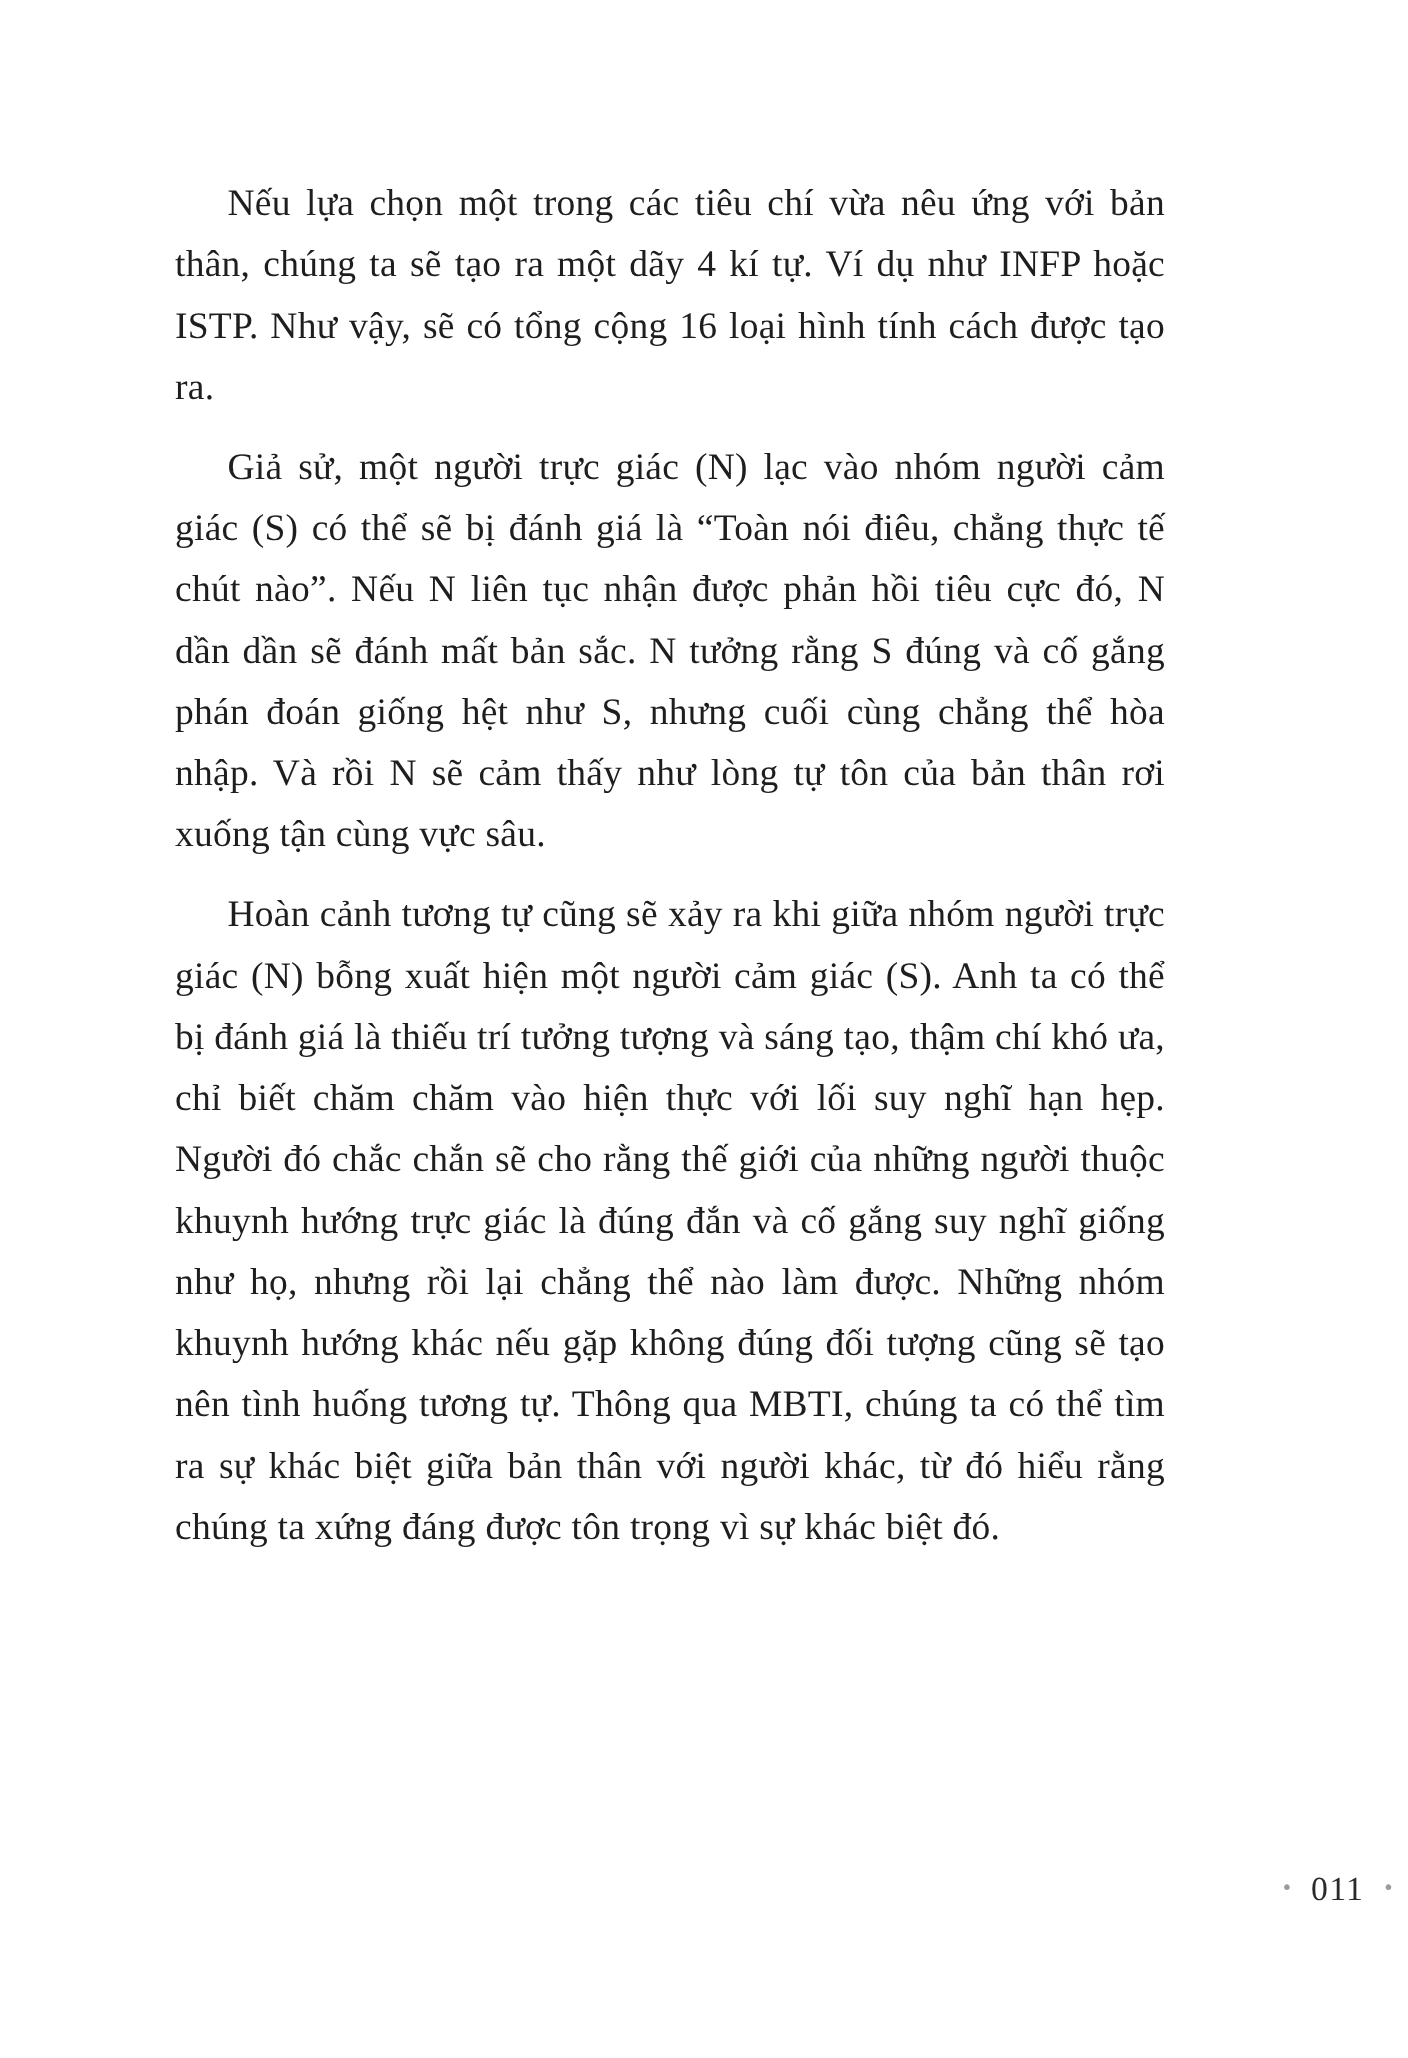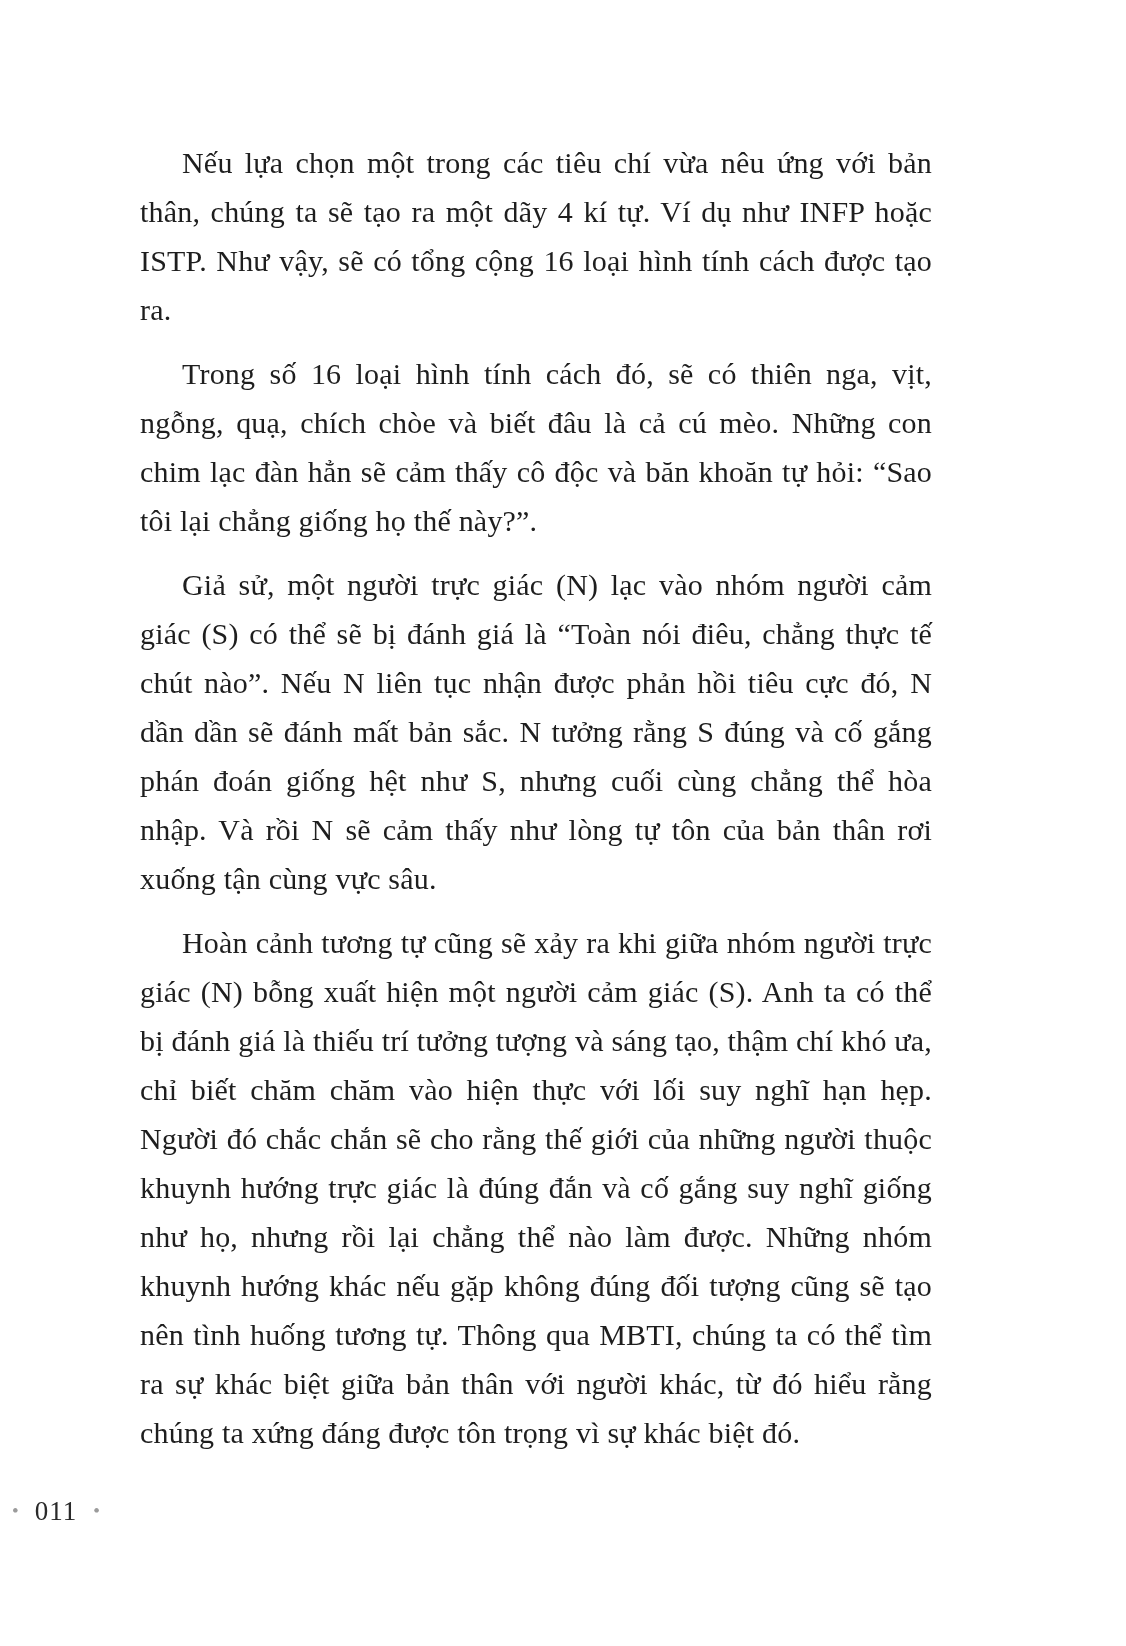--- a/index.html
+++ b/index.html
@@ -31,21 +31,21 @@
     text-align: justify;
     text-indent: 42px;
     color: #1e1e1e;
     letter-spacing: 0.2px;
   }
   .page-footer {
     position: absolute;
     top: 1496px;
     left: 0;
     right: 0;
-    text-align: left;
+    text-align: right;
     white-space: nowrap;
   }
   .page-footer .folio-number {
     display: inline-block;
     font-size: 27px;
     color: #2a2a2a;
     letter-spacing: 1px;
     vertical-align: middle;
   }
   .page-footer .folio-dot {
@@ -58,21 +58,20 @@
     top: -1px;
   }
 </style>
 </head>
 <body>
 
 <div class="page">
 
   <main class="text-block">
     <p>Nếu lựa chọn một trong các tiêu chí vừa nêu ứng với bản thân, chúng ta sẽ tạo ra một dãy 4 kí tự. Ví dụ như INFP hoặc ISTP. Như vậy, sẽ có tổng cộng 16 loại hình tính cách được tạo ra.</p>
-    <p>Trong số 16 loại hình tính cách đó, sẽ có thiên nga, vịt, ngỗng, quạ, chích chòe và biết đâu là cả cú mèo. Những con chim lạc đàn hẳn sẽ cảm thấy cô độc và băn khoăn tự hỏi: “Sao tôi lại chẳng giống họ thế này?”.</p>
     <p>Giả sử, một người trực giác (N) lạc vào nhóm người cảm giác (S) có thể sẽ bị đánh giá là “Toàn nói điêu, chẳng thực tế chút nào”. Nếu N liên tục nhận được phản hồi tiêu cực đó, N dần dần sẽ đánh mất bản sắc. N tưởng rằng S đúng và cố gắng phán đoán giống hệt như S, nhưng cuối cùng chẳng thể hòa nhập. Và rồi N sẽ cảm thấy như lòng tự tôn của bản thân rơi xuống tận cùng vực sâu.</p>
     <p>Hoàn cảnh tương tự cũng sẽ xảy ra khi giữa nhóm người trực giác (N) bỗng xuất hiện một người cảm giác (S). Anh ta có thể bị đánh giá là thiếu trí tưởng tượng và sáng tạo, thậm chí khó ưa, chỉ biết chăm chăm vào hiện thực với lối suy nghĩ hạn hẹp. Người đó chắc chắn sẽ cho rằng thế giới của những người thuộc khuynh hướng trực giác là đúng đắn và cố gắng suy nghĩ giống như họ, nhưng rồi lại chẳng thể nào làm được. Những nhóm khuynh hướng khác nếu gặp không đúng đối tượng cũng sẽ tạo nên tình huống tương tự. Thông qua MBTI, chúng ta có thể tìm ra sự khác biệt giữa bản thân với người khác, từ đó hiểu rằng chúng ta xứng đáng được tôn trọng vì sự khác biệt đó.</p>
   </main>
 
   <footer class="page-footer">
     <span class="folio-dot">•</span>
     <span class="folio-number">011</span>
     <span class="folio-dot">•</span>
   </footer>
 

